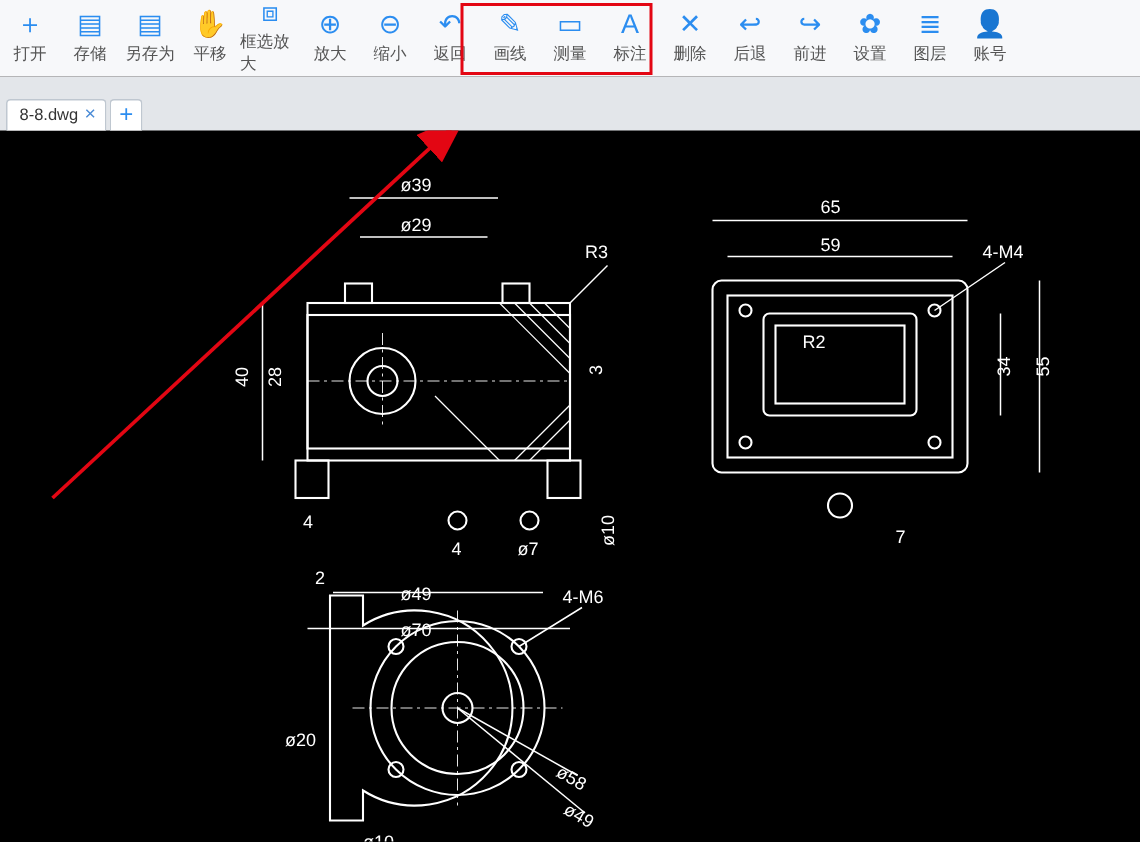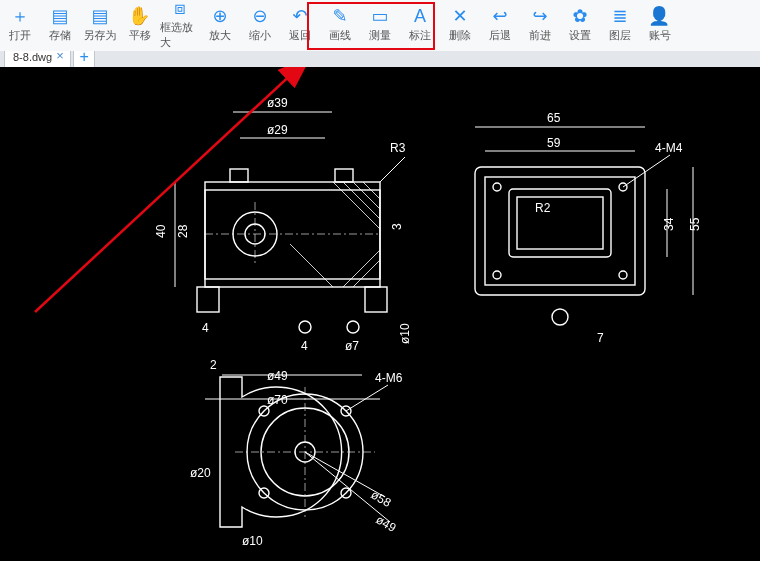--- a/index.html
+++ b/index.html
@@ -1,21 +1,21 @@
 <!DOCTYPE html>
 <html><head>
 <meta charset="utf-8">
 <style>
 html,body{margin:0;padding:0;width:760px;height:561px;font-family:"Microsoft YaHei",Arial,sans-serif;background:#000;overflow:hidden}
 .toolbar{background:#f7f8fa;height:48px;display:flex;align-items:flex-start;padding:3px 0 0 0;position:relative;z-index:10}
 .tool-btn{display:flex;flex-direction:column;align-items:center;justify-content:center;width:40px;height:42px;cursor:pointer;color:#5a5a5a}
 .tool-btn .icon{height:22px;display:flex;align-items:center;justify-content:center;color:#2b8df0;font-size:18px}
 .tool-btn .label{font-size:11px;margin-top:1px;color:#555}
 .highlight-box{position:absolute;top:2px;left:307px;width:124px;height:44px;border:2px solid #e30613;pointer-events:none;z-index:11}
-.tabbar{background:#e3e6ea;height:16px;display:flex;align-items:flex-end;padding:0 4px;position:relative;z-index:9}
+.tabbar{background:#e3e6ea;height:36px;display:flex;align-items:flex-end;padding:0 4px;position:relative;z-index:9}
 .tab{background:#fff;border:1px solid #bfc7d0;border-bottom:none;border-top-left-radius:3px;border-top-right-radius:3px;height:20px;padding:0 18px 0 8px;font-size:11px;color:#333;display:flex;align-items:center;position:relative}
 .tab .close{position:absolute;right:4px;top:3px;width:12px;height:12px;color:#4a8bd6;font-size:13px;line-height:12px;text-align:center;cursor:pointer}
 .tab-add{width:20px;height:20px;color:#2b8df0;font-size:16px;display:flex;align-items:center;justify-content:center;cursor:pointer;border:1px solid #bfc7d0;border-bottom:none;background:#fff;border-top-left-radius:3px;border-top-right-radius:3px;margin-left:2px}
 .canvas{position:relative;width:760px;height:489px;background:#000}
 .arrow{position:absolute;z-index:20;pointer-events:none}
 .dim-text{fill:#fff;font-size:12px;font-family:Arial}
 .dim-line{stroke:#fff;stroke-width:1;fill:none}
 .part-line{stroke:#fff;stroke-width:1.4;fill:none}
 .hatch{stroke:#fff;stroke-width:0.8}
 </style>

